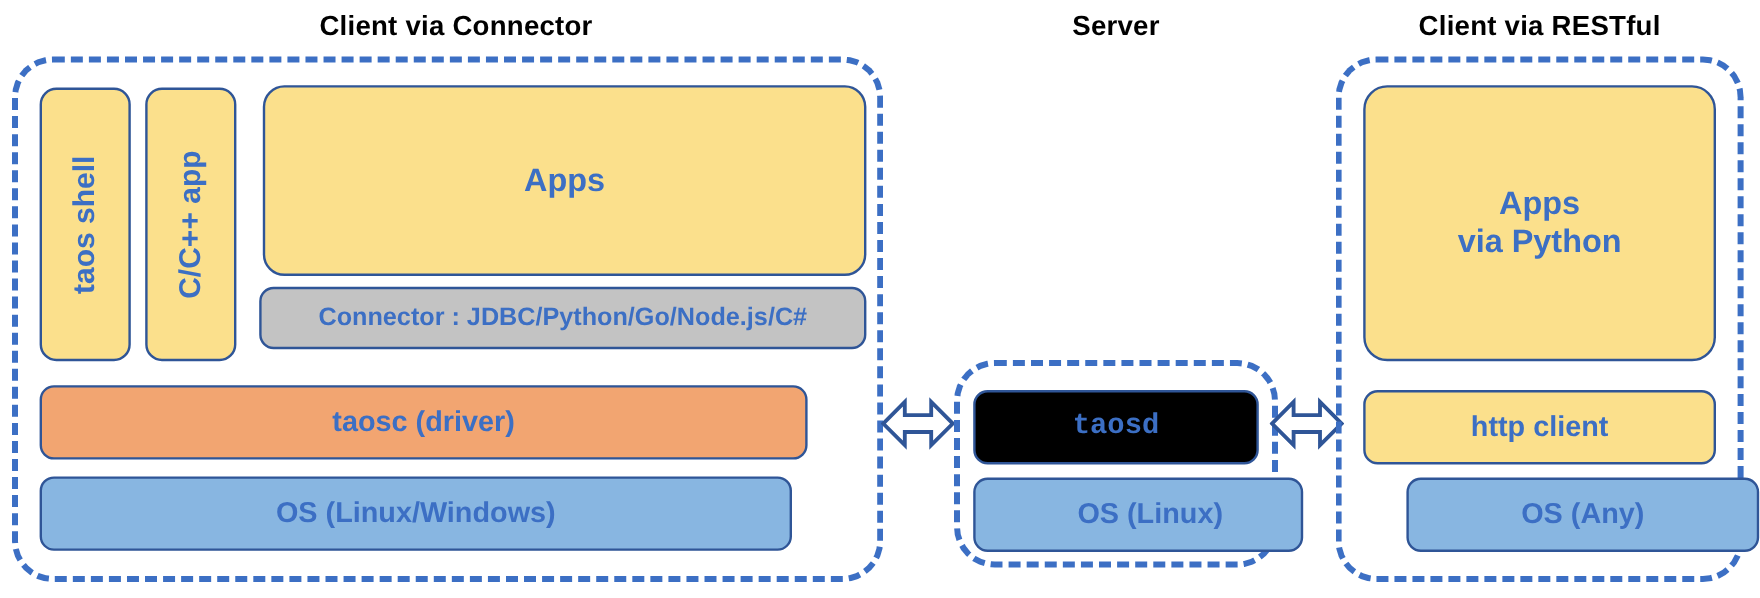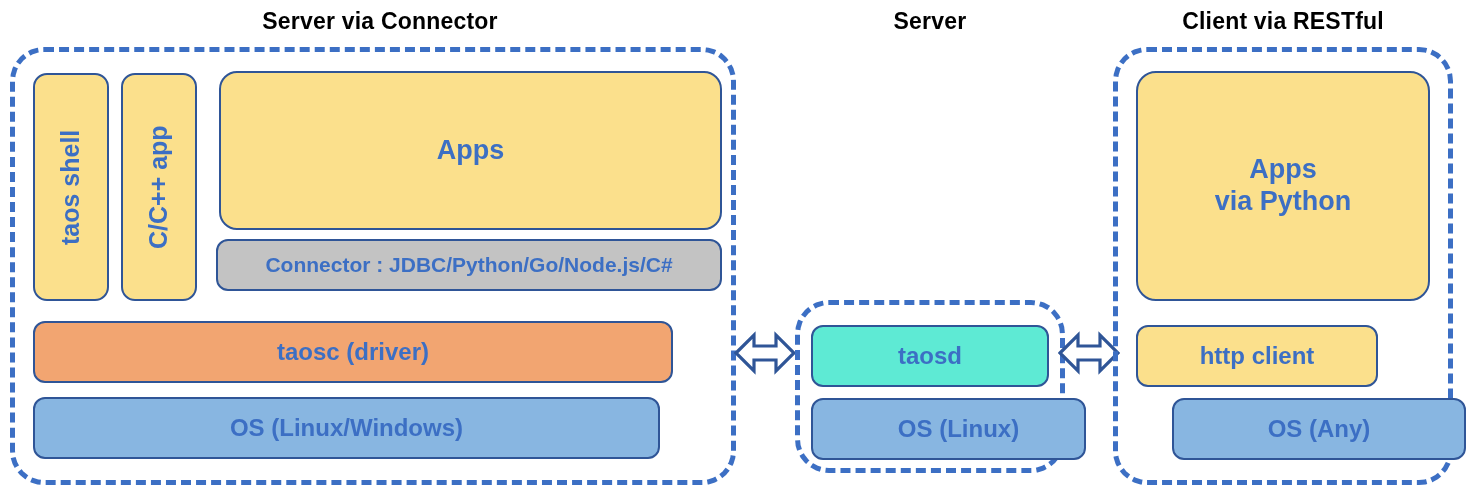--- a/index.html
+++ b/index.html
@@ -47,40 +47,40 @@
     align-items: center;
     justify-content: center;
     text-align: center;
     color: #3C6FC4;
     font-weight: bold;
     line-height: 1.18;
   }
   .box.yellow  { background: #FBE08C; }
   .box.orange  { background: #F2A571; }
   .box.blue    { background: #88B6E1; }
-  .box.green   { background: #5eead4; }
+  .box.green   { background: #000000; font-family: Liberation Mono, monospace; }
   .box.gray    { background: #C3C3C3; }
 
   .box.vertical {
     writing-mode: vertical-rl;
     transform: rotate(180deg);
     border-radius: 14px;
   }
 
   
   .arrow {
     position: absolute;
   }
 </style>
 </head>
 <body>
 
 <div id="canvas">
 
-  <div class="section-title" style="left:145px; top:8px; width:470px;">Server via Connector</div>
+  <div class="section-title" style="left:145px; top:8px; width:470px;">Client via Connector</div>
 
   <div class="section-title" style="left:795px; top:8px; width:270px;">Server</div>
 
   <div class="section-title" style="left:1113px; top:8px; width:340px;">Client via RESTful</div>
 
   <div class="group" style="left:10px; top:47px; width:726px; height:438px;"></div>
 
   <div class="box yellow vertical" style="left:33px; top:73px; width:76px; height:228px; font-size:25px;">taos shell</div>
 
   <div class="box yellow vertical" style="left:121px; top:73px; width:76px; height:228px; font-size:25px;">C/C++ app</div>
@@ -113,17 +113,17 @@
 
   <div class="group" style="left:1113px; top:47px; width:340px; height:438px;"></div>
 
   <div class="box yellow" style="left:1136px; top:71px; width:294px; height:230px; font-size:27px; border-radius:20px;">
     <span style="display:block;">
       <span>Apps</span><br>
       <span>via Python</span>
     </span>
   </div>
 
-  <div class="box yellow" style="left:1136px; top:325px; width:242px; height:62px; font-size:24px;">http client</div>
+  <div class="box yellow" style="left:1136px; top:325px; width:294px; height:62px; font-size:24px;">http client</div>
 
   <div class="box blue" style="left:1172px; top:398px; width:294px; height:62px; font-size:24px;">OS (Any)</div>
 
 </div>
 
 </body></html>

